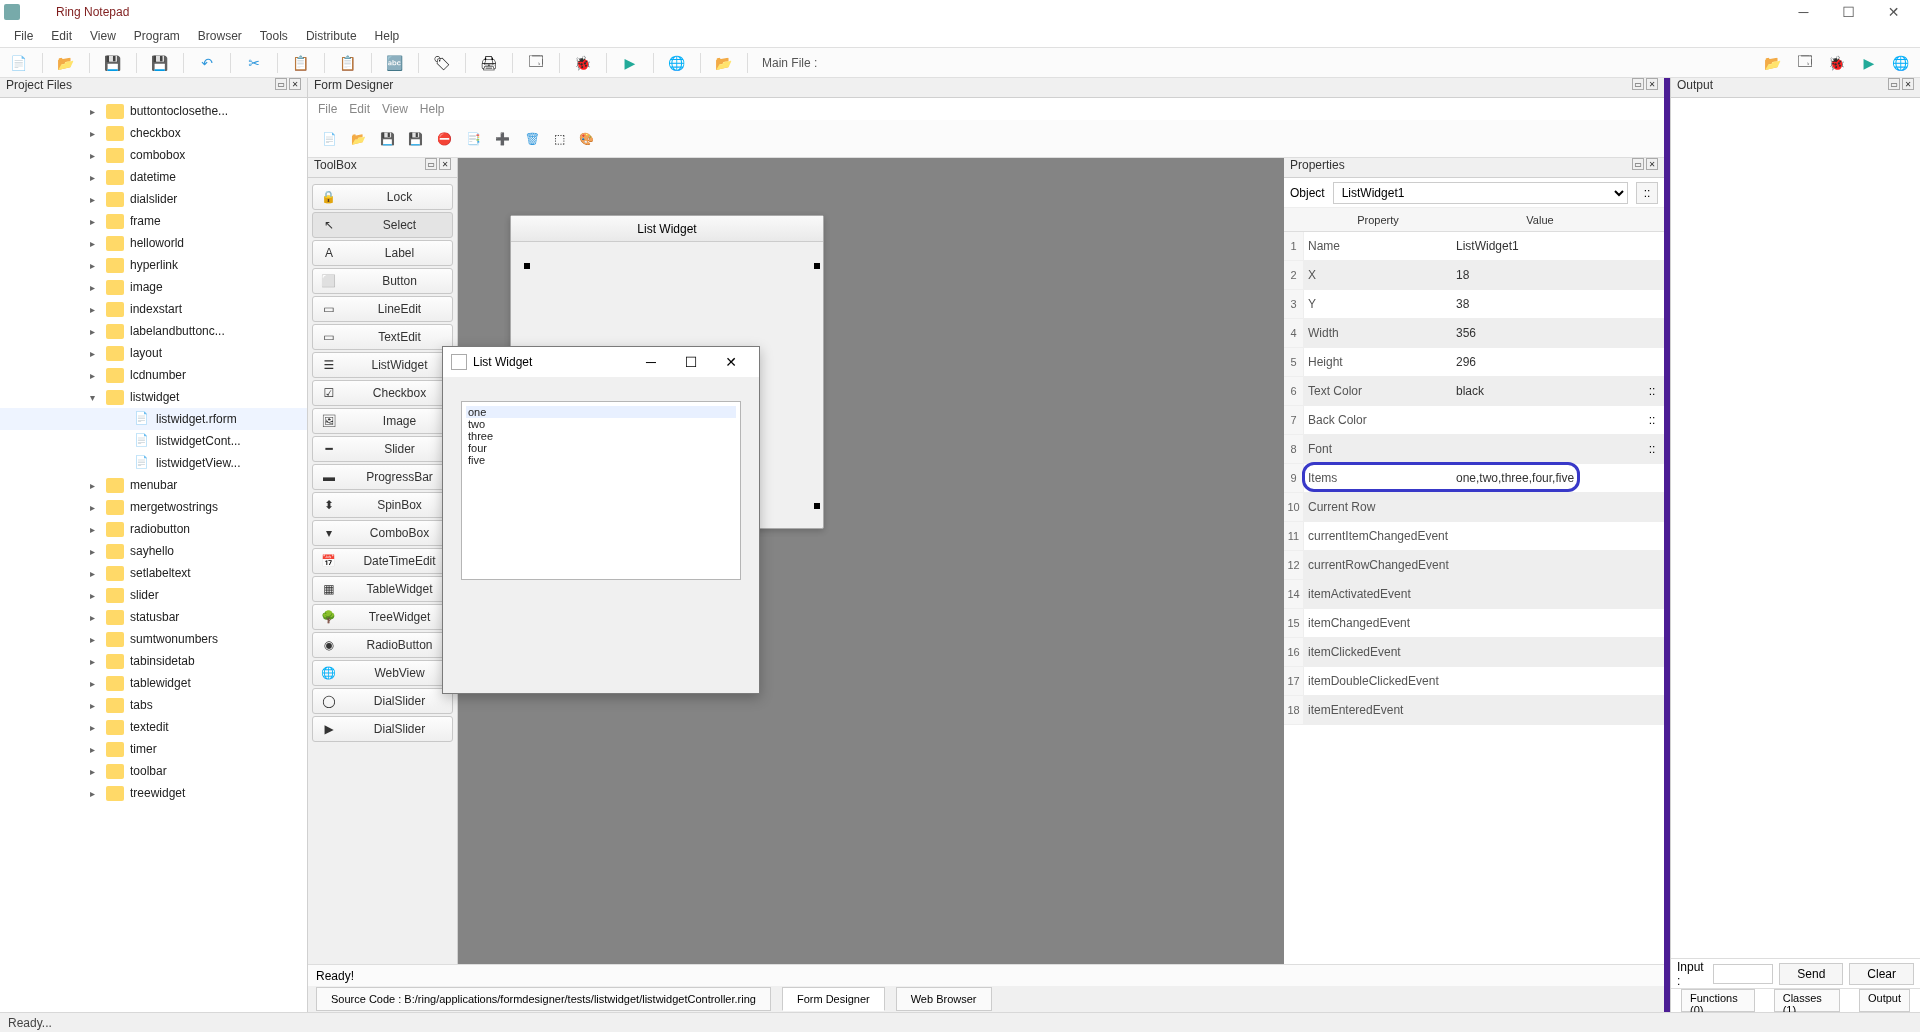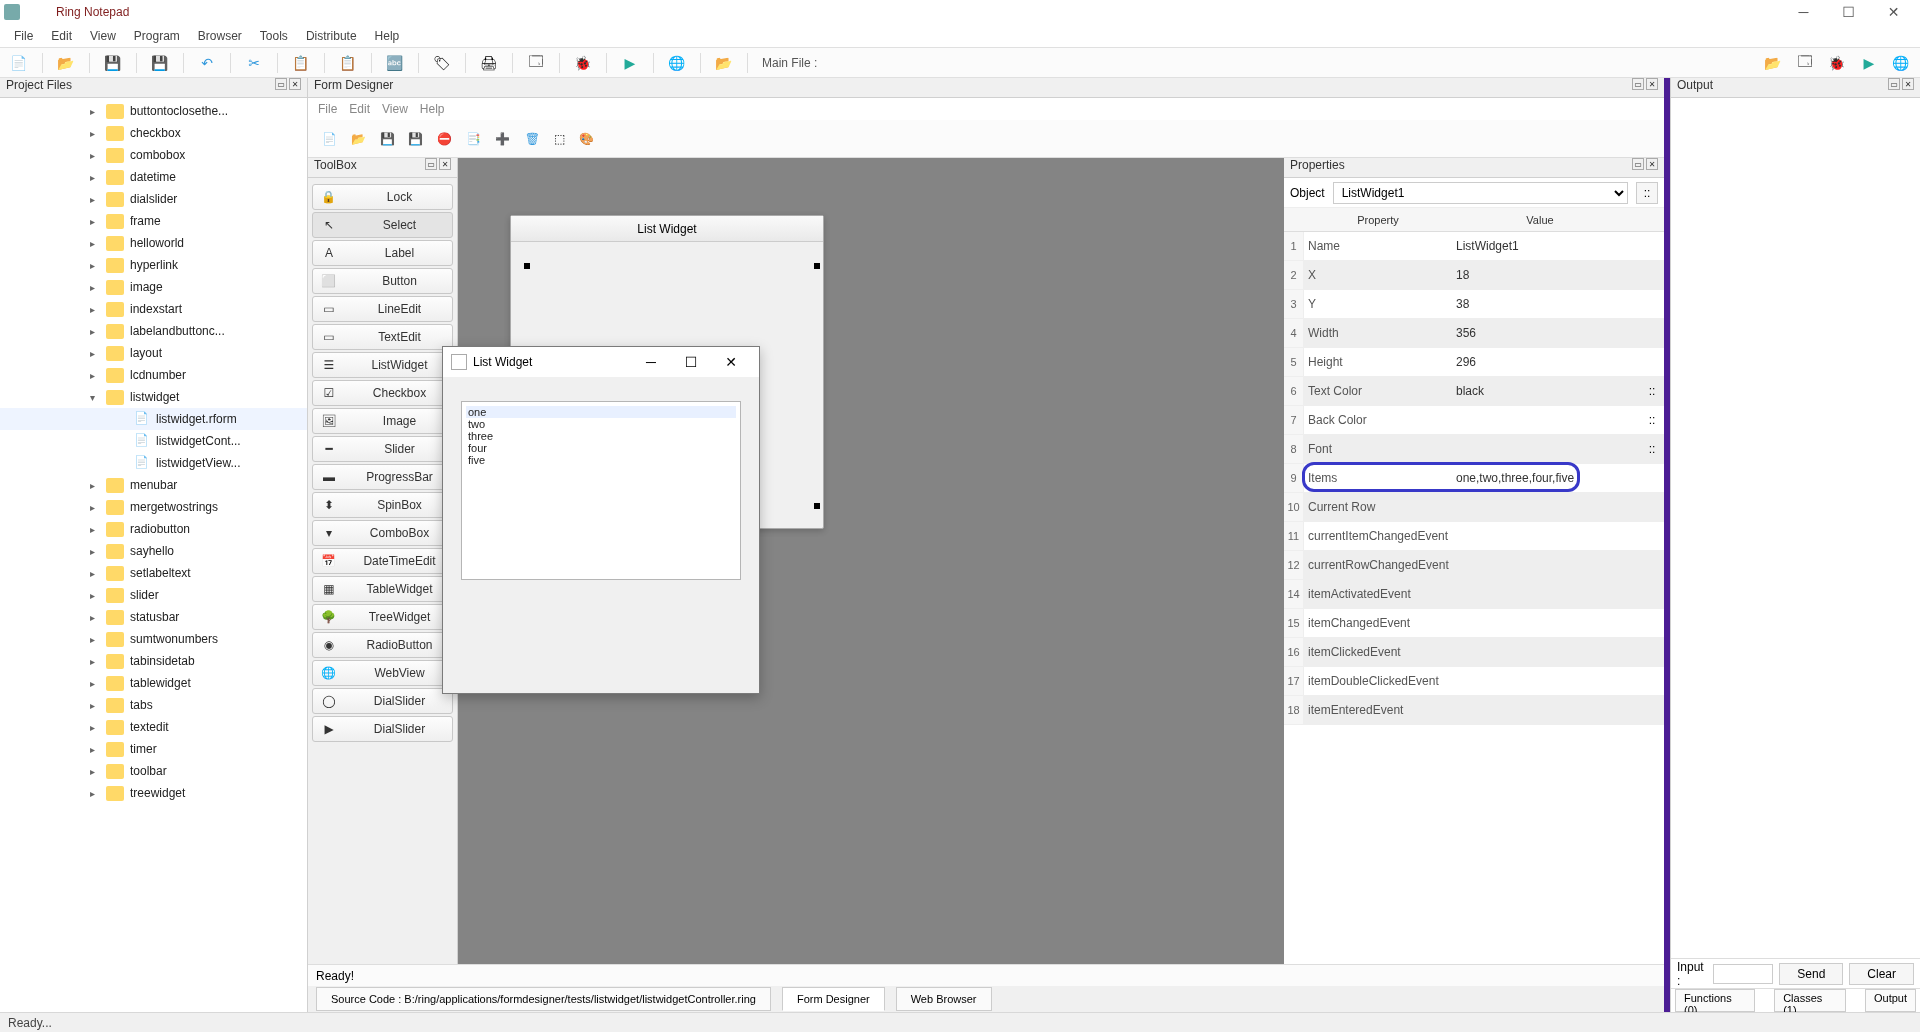--- a/index.html
+++ b/index.html
@@ -66,21 +66,21 @@
 .fd-tab { height: 24px; padding: 0 14px; border: 1px solid #ccc; background: #fafafa; display: flex; align-items: center; font-size: 11px; margin-right: -1px; }
 .fd-tab.active { background: #fff; border-bottom-color: #fff; }
 .popup-window { position: absolute; width: 318px; background: #f0f0f0; border: 1px solid #7a7a7a; box-shadow: 0 4px 12px rgba(0,0,0,.25); z-index: 100; }
 .popup-title { height: 30px; background: #fff; display: flex; align-items: center; padding: 0 8px; }
 .popup-title .pico { width: 16px; height: 16px; background: #fff; border: 1px solid #aaa; margin-right: 6px; }
 .popup-title .ptxt { flex: 1; font-size: 12px; }
 .popup-title .pc { width: 40px; text-align: center; font-size: 14px; }
 .listbox { margin: 24px 18px; width: 280px; height: 179px; background: #fff; border: 1px solid #b5b5b5; padding: 4px; }
 .listbox .li { font-size: 11px; padding: 0 2px; color: #222; }
 .listbox .li.sel { background: #e8f0ff; }
-.output-tabs { height: 24px; display: flex; padding: 0 4px; gap: 19px; border-top: 1px solid #ddd; }
+.output-tabs { height: 24px; display: flex; padding: 0 10px; gap: 19px; border-top: 1px solid #ddd; }
 .output-tabs .ot { padding: 2px 8px; border: 1px solid #ccc; background: #fafafa; font-size: 11px; }
 </style>
 </head>
 <body>
 
 <div class="title-bar">
   <div class="app-icon"></div>
   <div class="title">Ring Notepad</div>
   <div class="ctl">─</div>
   <div class="ctl">☐</div>

